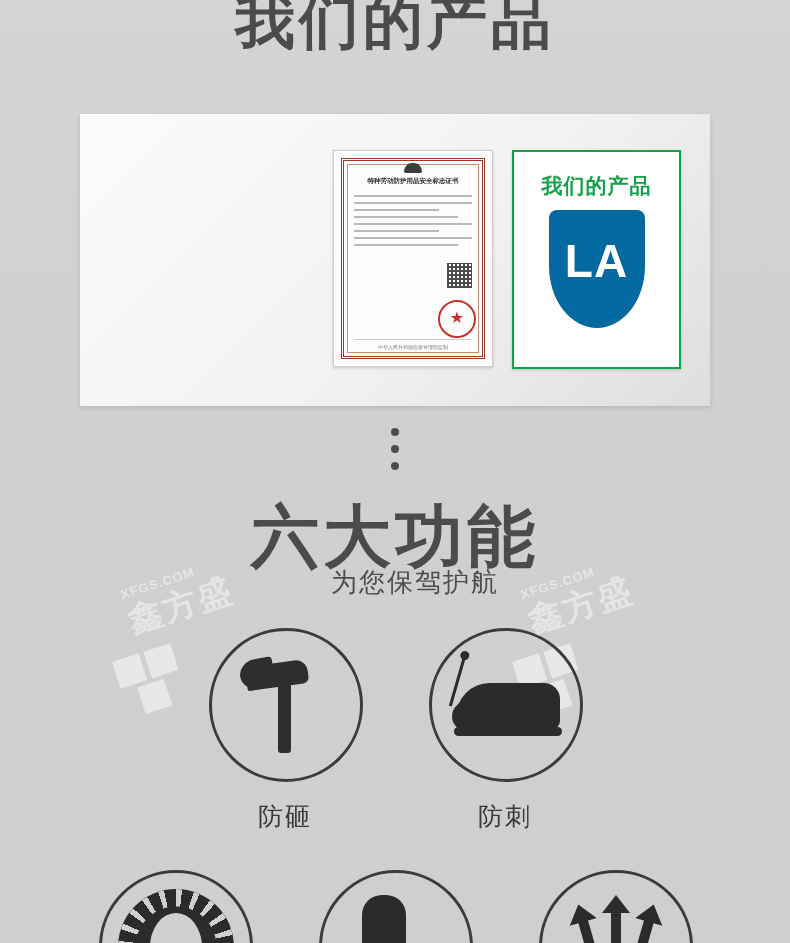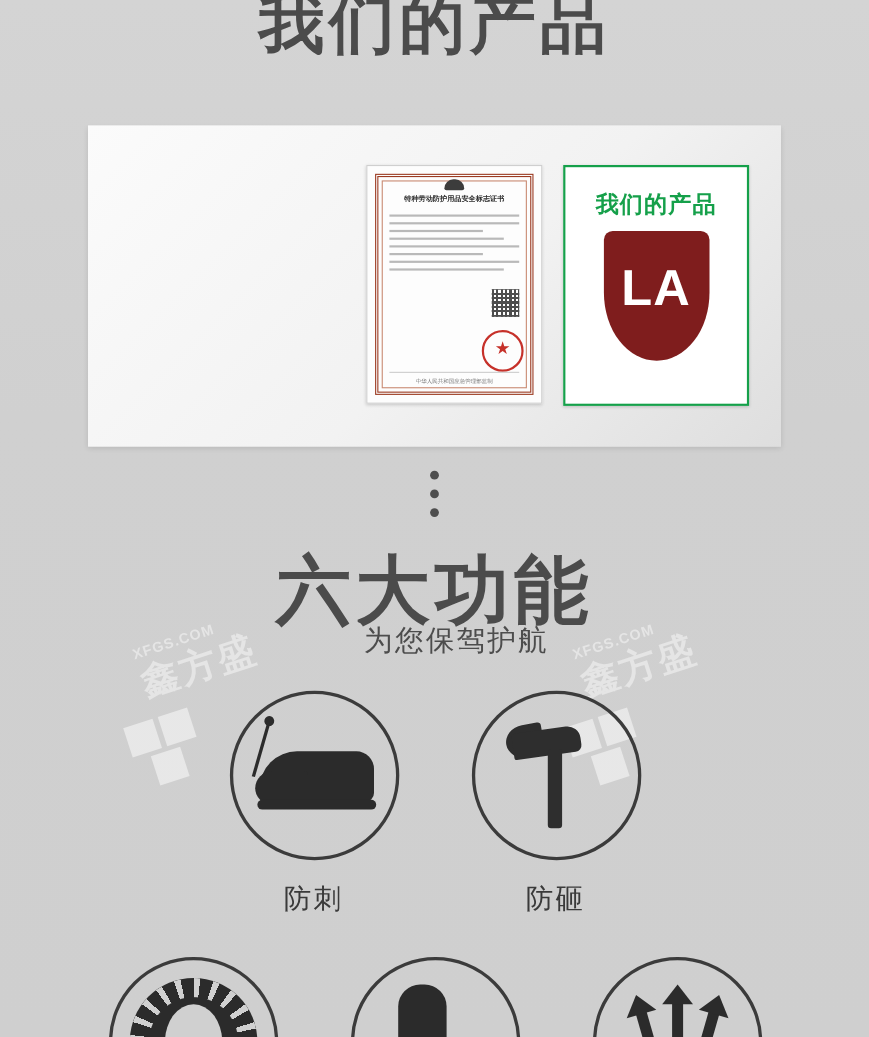--- a/index.html
+++ b/index.html
@@ -214,21 +214,21 @@
     color: #15a04a;
     letter-spacing: 1px;
   }
   .shield {
     position: absolute;
     top: 58px;
     left: 50%;
     margin-left: -48px;
     width: 96px;
     height: 118px;
-    background: #7f1d1d;
+    background: #0369a1;
     border-radius: 8px 8px 48px 48px / 8px 8px 62px 62px;
   }
   .shield .shield-text {
     position: absolute;
     width: 100%;
     top: 24px;
     text-align: center;
     font-size: 46px;
     font-weight: bold;
     color: #ffffff;
@@ -597,38 +597,38 @@
       <i></i>
   </div>
 
   <div class="feat-title">六大功能</div>
   <div class="feat-sub">为您保驾护航</div>
 
   <div class="grid">
     <div class="row row1">
 
       <div class="cell">
+        <div class="circle ico-hammer">
+          <span class="claw"></span>
+            <span class="head"></span>
+            <span class="handle"></span>
+        </div>
+        <div class="cell-label">防砸</div>
+      </div>
+
+      <div class="cell">
         <div class="circle ico-shoe">
           <span class="spike"></span>
             <span class="body"></span>
             <span class="toe"></span>
             <span class="sole"></span>
         </div>
         <div class="cell-label">防刺</div>
       </div>
 
-      <div class="cell">
-        <div class="circle ico-hammer">
-          <span class="claw"></span>
-            <span class="head"></span>
-            <span class="handle"></span>
-        </div>
-        <div class="cell-label">防砸</div>
-      </div>
-
 
     </div>
 
     <div class="row row2">
 
       <div class="cell">
         <div class="circle ico-tire">
           <span class="outer"></span>
             <span class="tread"></span>
             <span class="inner"></span>

